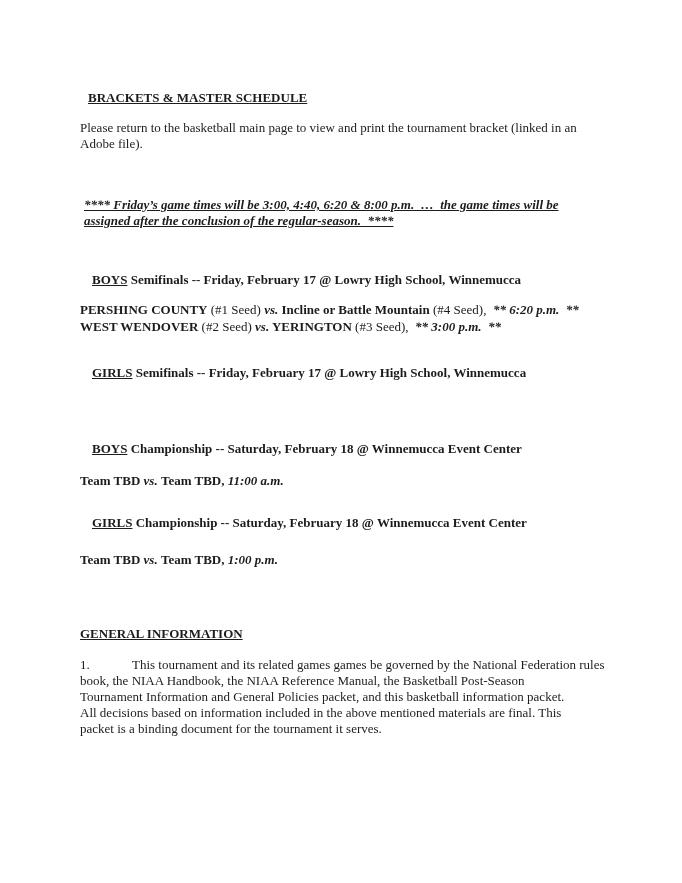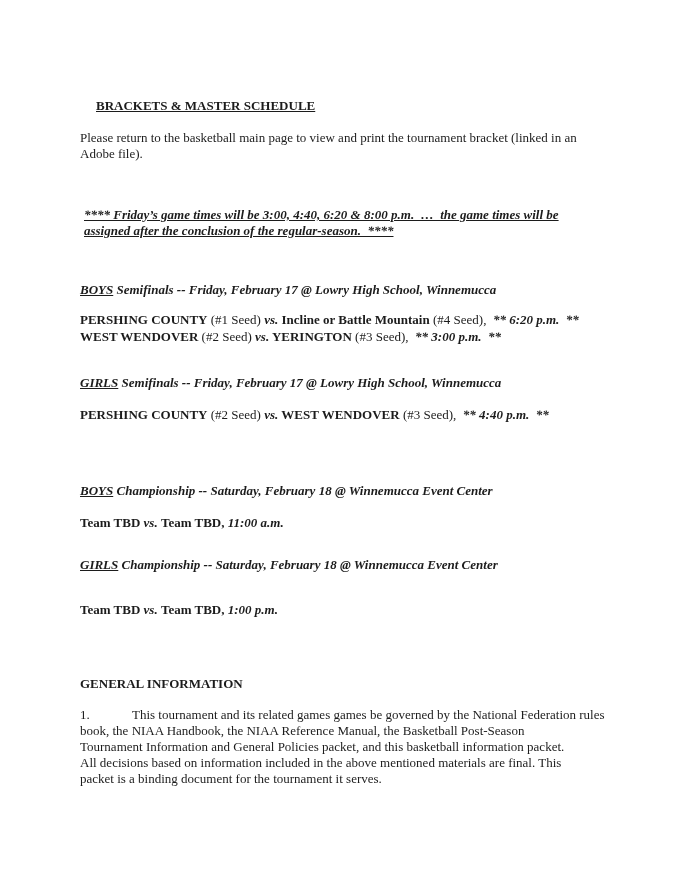--- a/index.html
+++ b/index.html
@@ -13,50 +13,50 @@
     font-size: 13px;
     color: #1c1c1c;
     overflow: hidden;
   }
   .line { white-space: pre; line-height: 16px; }
   .title {
     font-weight: bold;
     text-decoration: underline;
     white-space: pre;
     line-height: 16px;
-    margin: 16px;
+    margin: 8px;
   }
   .intro { margin: 14px 0 0 0; }
   .notice { margin: 45px 0 0 4px; }
   .notice .line {
     font-weight: bold;
     font-style: italic;
     text-decoration: underline;
   }
   .evt {
     white-space: pre;
     line-height: 16px;
     font-weight: bold;
-    font-style: italic;
-    margin: 0;
+    margin: 12px;
   }
   .evt .label { text-decoration: underline; }
   .m-boys-semis   { margin-top: 43px; }
   .m-girls-semis  { margin-top: 30px; }
   .m-boys-champ   { margin-top: 60px; }
   .m-girls-champ  { margin-top: 26px; }
   .games { margin-top: 13px; }
   .games-girls { margin-top: 15px; }
   .game { white-space: pre; line-height: 17px; }
   .champ-game { margin-top: 15px; }
-  .champ-game-girls { margin-top: 28px; }
+  .champ-game-girls { margin-top: 20px; }
   .b  { font-weight: bold; }
   .bi { font-weight: bold; font-style: italic; }
   .gi-heading {
     font-weight: bold;
+    text-decoration: underline;
     white-space: pre;
     line-height: 16px;
     margin: 58px 0 0 0;
   }
   .gi { margin-top: 15px; }
   .num { display: inline-block; width: 52px; }
 </style>
 </head>
 <body>
 
@@ -77,21 +77,20 @@
   <div class="evt m-boys-semis"><span class="label">BOYS</span><span> Semifinals -- Friday, February 17 @ Lowry High School, Winnemucca</span></div>
 
   <div class="games">
     <div class="game"><span class="b">PERSHING COUNTY</span><span> (#1 Seed) </span><span class="bi">vs.</span><span class="b"> Incline or Battle Mountain</span><span> (#4 Seed),  </span><span class="bi">** 6:20 p.m.  **</span></div>
     <div class="game"><span class="b">WEST WENDOVER</span><span> (#2 Seed) </span><span class="bi">vs.</span><span class="b"> YERINGTON</span><span> (#3 Seed),  </span><span class="bi">** 3:00 p.m.  **</span></div>
   </div>
 
   <div class="evt m-girls-semis"><span class="label">GIRLS</span><span> Semifinals -- Friday, February 17 @ Lowry High School, Winnemucca</span></div>
 
   <div class="games games-girls">
-    <div class="game"><span class="b">PERSHING COUNTY</span><span> (#2 Seed) </span><span class="bi">vs.</span><span class="b"> WEST WENDOVER</span><span> (#3 Seed),  </span><span class="bi">** 4:40 p.m.  **</span></div>
   </div>
 
   <div class="evt m-boys-champ"><span class="label">BOYS</span><span> Championship -- Saturday, February 18 @ Winnemucca Event Center</span></div>
 
   <div class="game champ-game"><span class="b">Team TBD</span><span class="bi"> vs. </span><span class="b">Team TBD, </span><span class="bi">11:00 a.m.</span></div>
 
   <div class="evt m-girls-champ"><span class="label">GIRLS</span><span> Championship -- Saturday, February 18 @ Winnemucca Event Center</span></div>
 
   <div class="game champ-game champ-game-girls"><span class="b">Team TBD</span><span class="bi"> vs. </span><span class="b">Team TBD, </span><span class="bi">1:00 p.m.</span></div>
 

